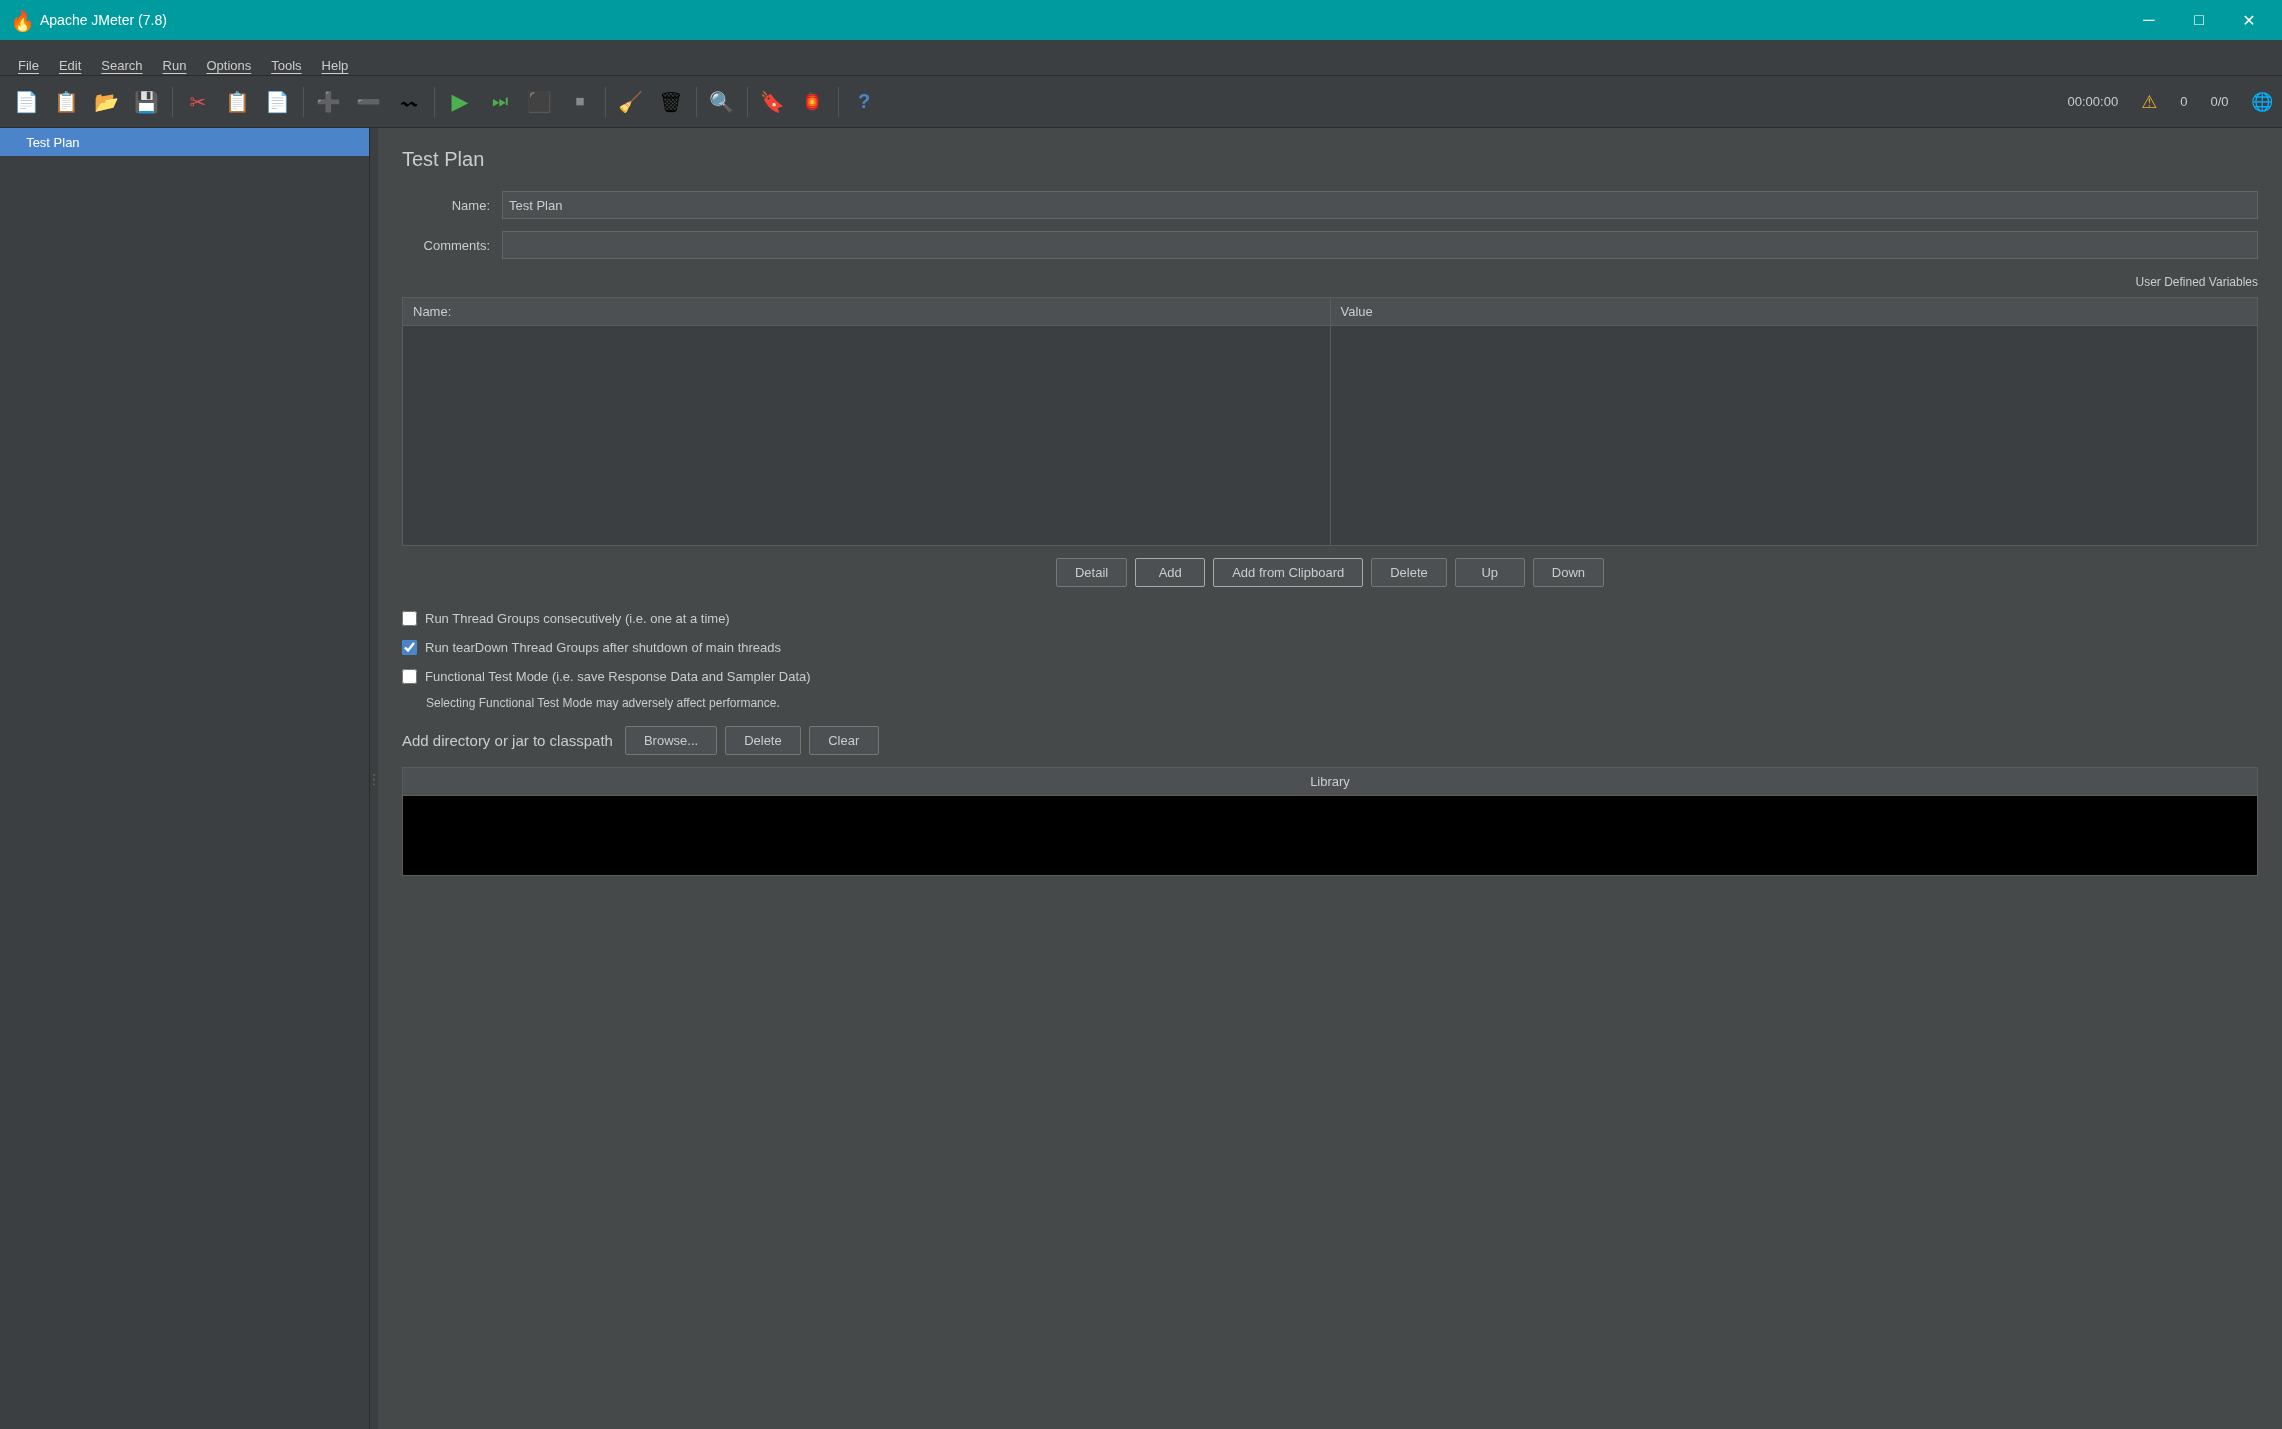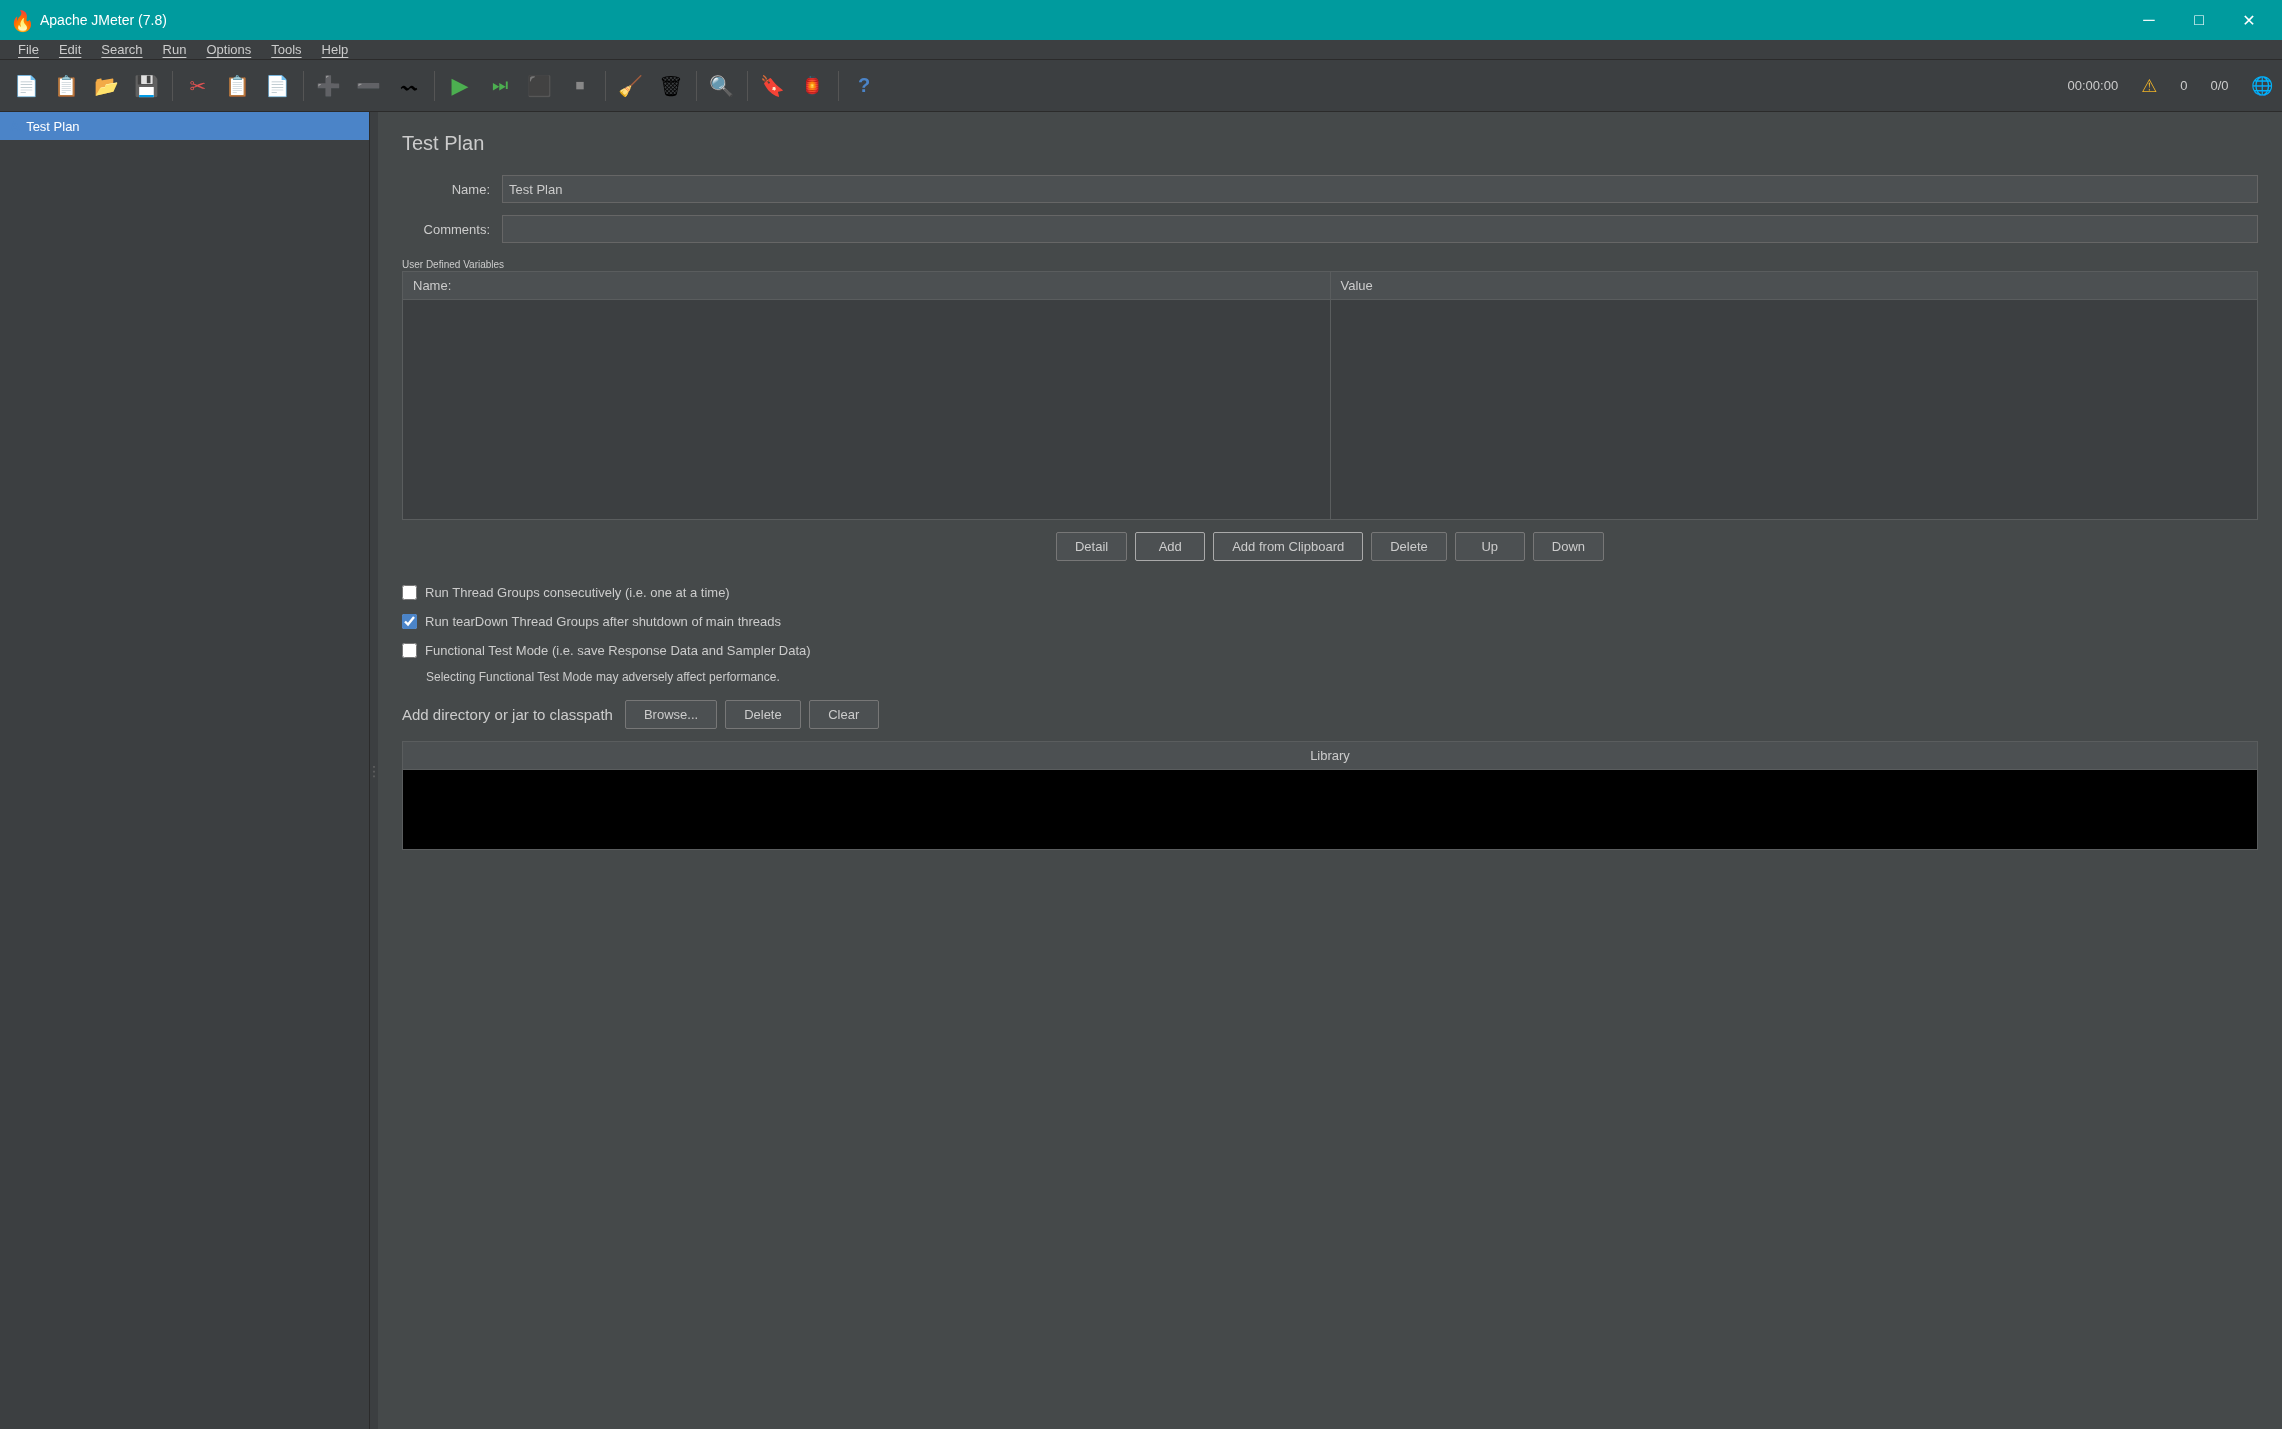--- a/index.html
+++ b/index.html
@@ -57,20 +57,21 @@
 
     
     #menu-bar {
       background: #3c3f41;
       height: 20px;
       display: flex;
       align-items: center;
       padding: 0 8px;
       border-bottom: 1px solid #2b2b2b;
       flex-shrink: 0;
+      margin-top: 16px;
     }
     .menu-item {
       padding: 4px 10px;
       color: #ccc;
       cursor: pointer;
       font-size: 13px;
       text-decoration: underline;
       text-underline-offset: 3px;
     }
 
@@ -193,24 +194,24 @@
       border: 1px solid #666;
       color: #ccc;
       height: 28px;
       padding: 0 6px;
       font-size: 13px;
       outline: none;
     }
 
     
     .section-title {
-      text-align: left;
-      color: #ccc;
-      margin: 16px 0 1px;
-      font-size: 10px;
+      text-align: right;
+      color: #ccc;
+      margin: 16px 0 8px;
+      font-size: 12px;
     }
 
     
     .variables-table {
       width: 100%;
       border-collapse: collapse;
       background: #3c3f41;
       margin-bottom: 12px;
     }
     .variables-table th {

